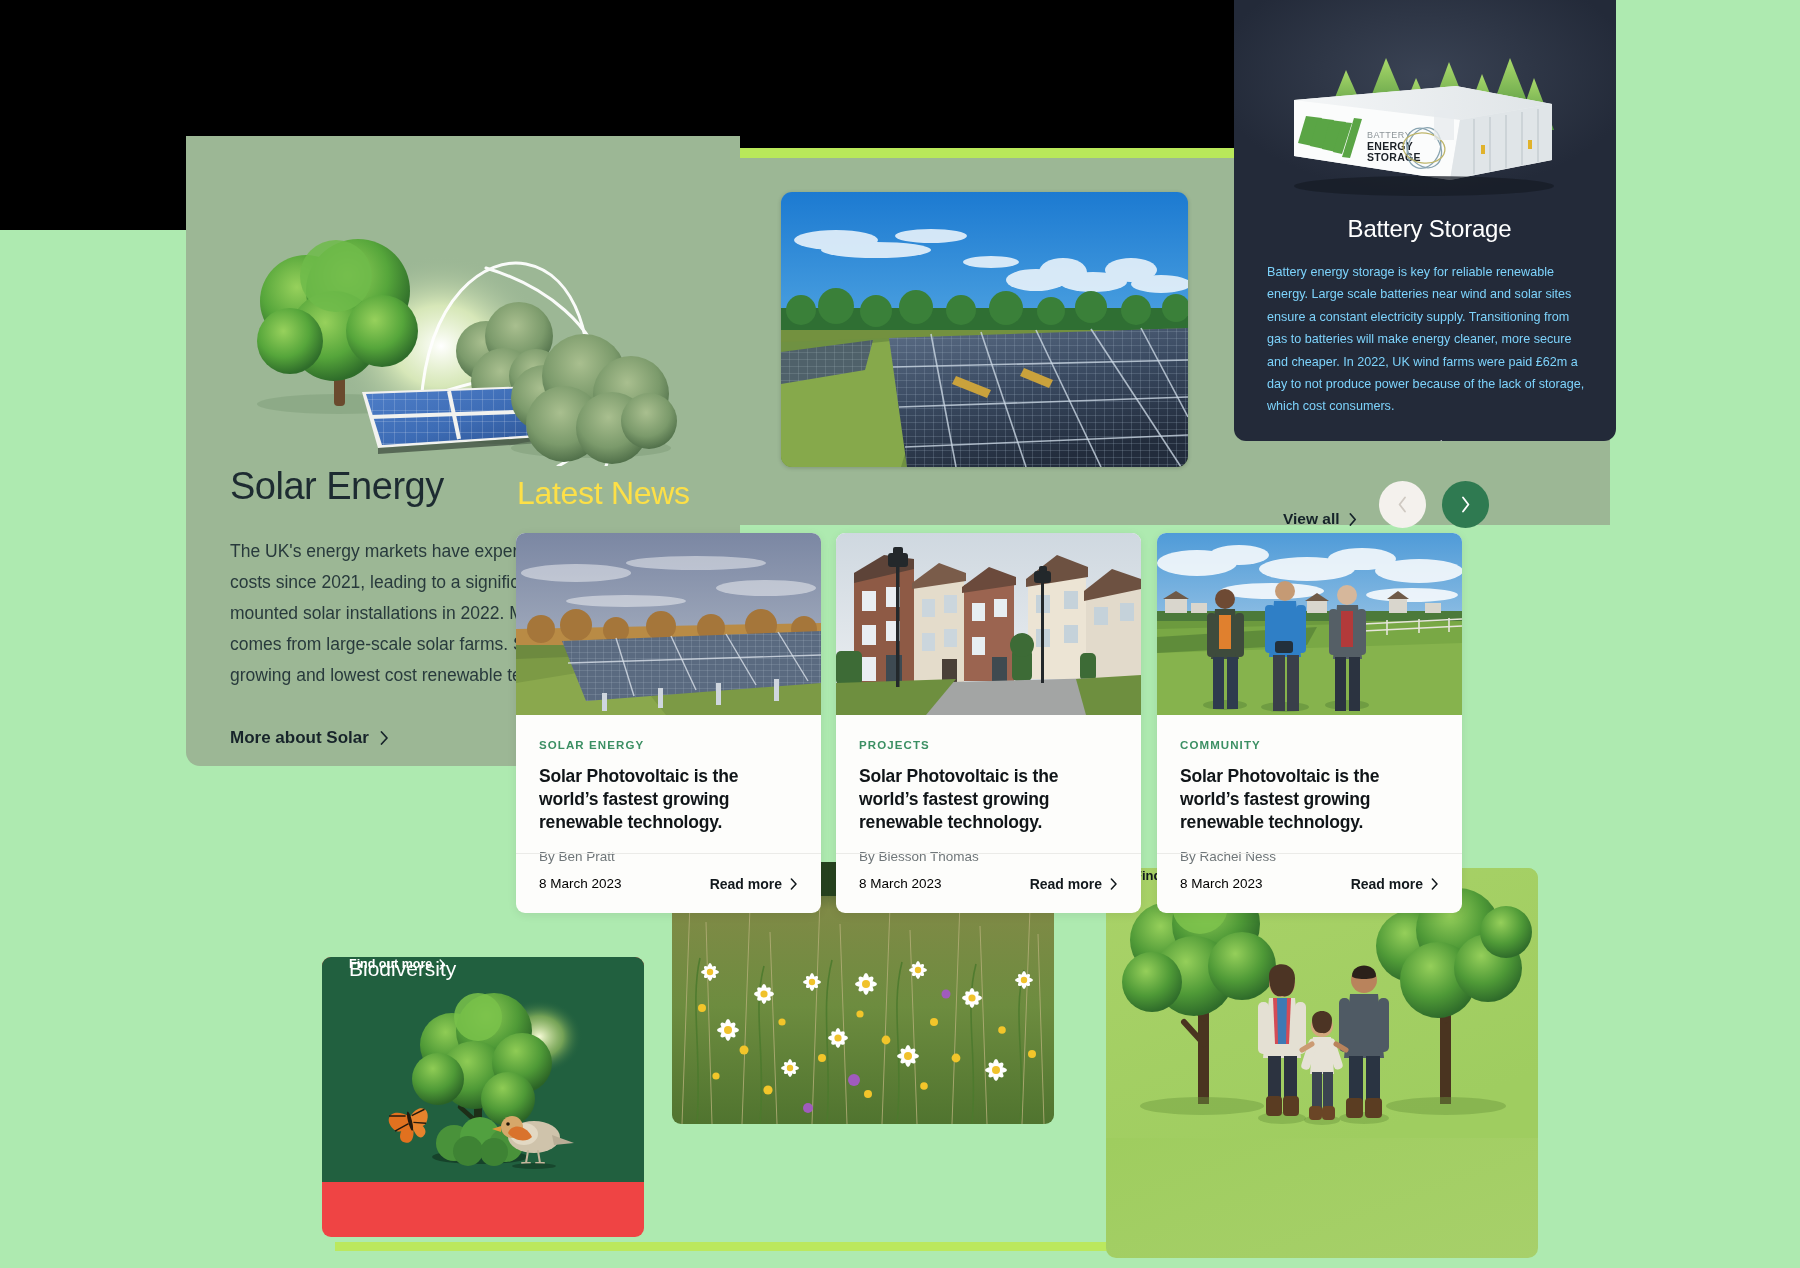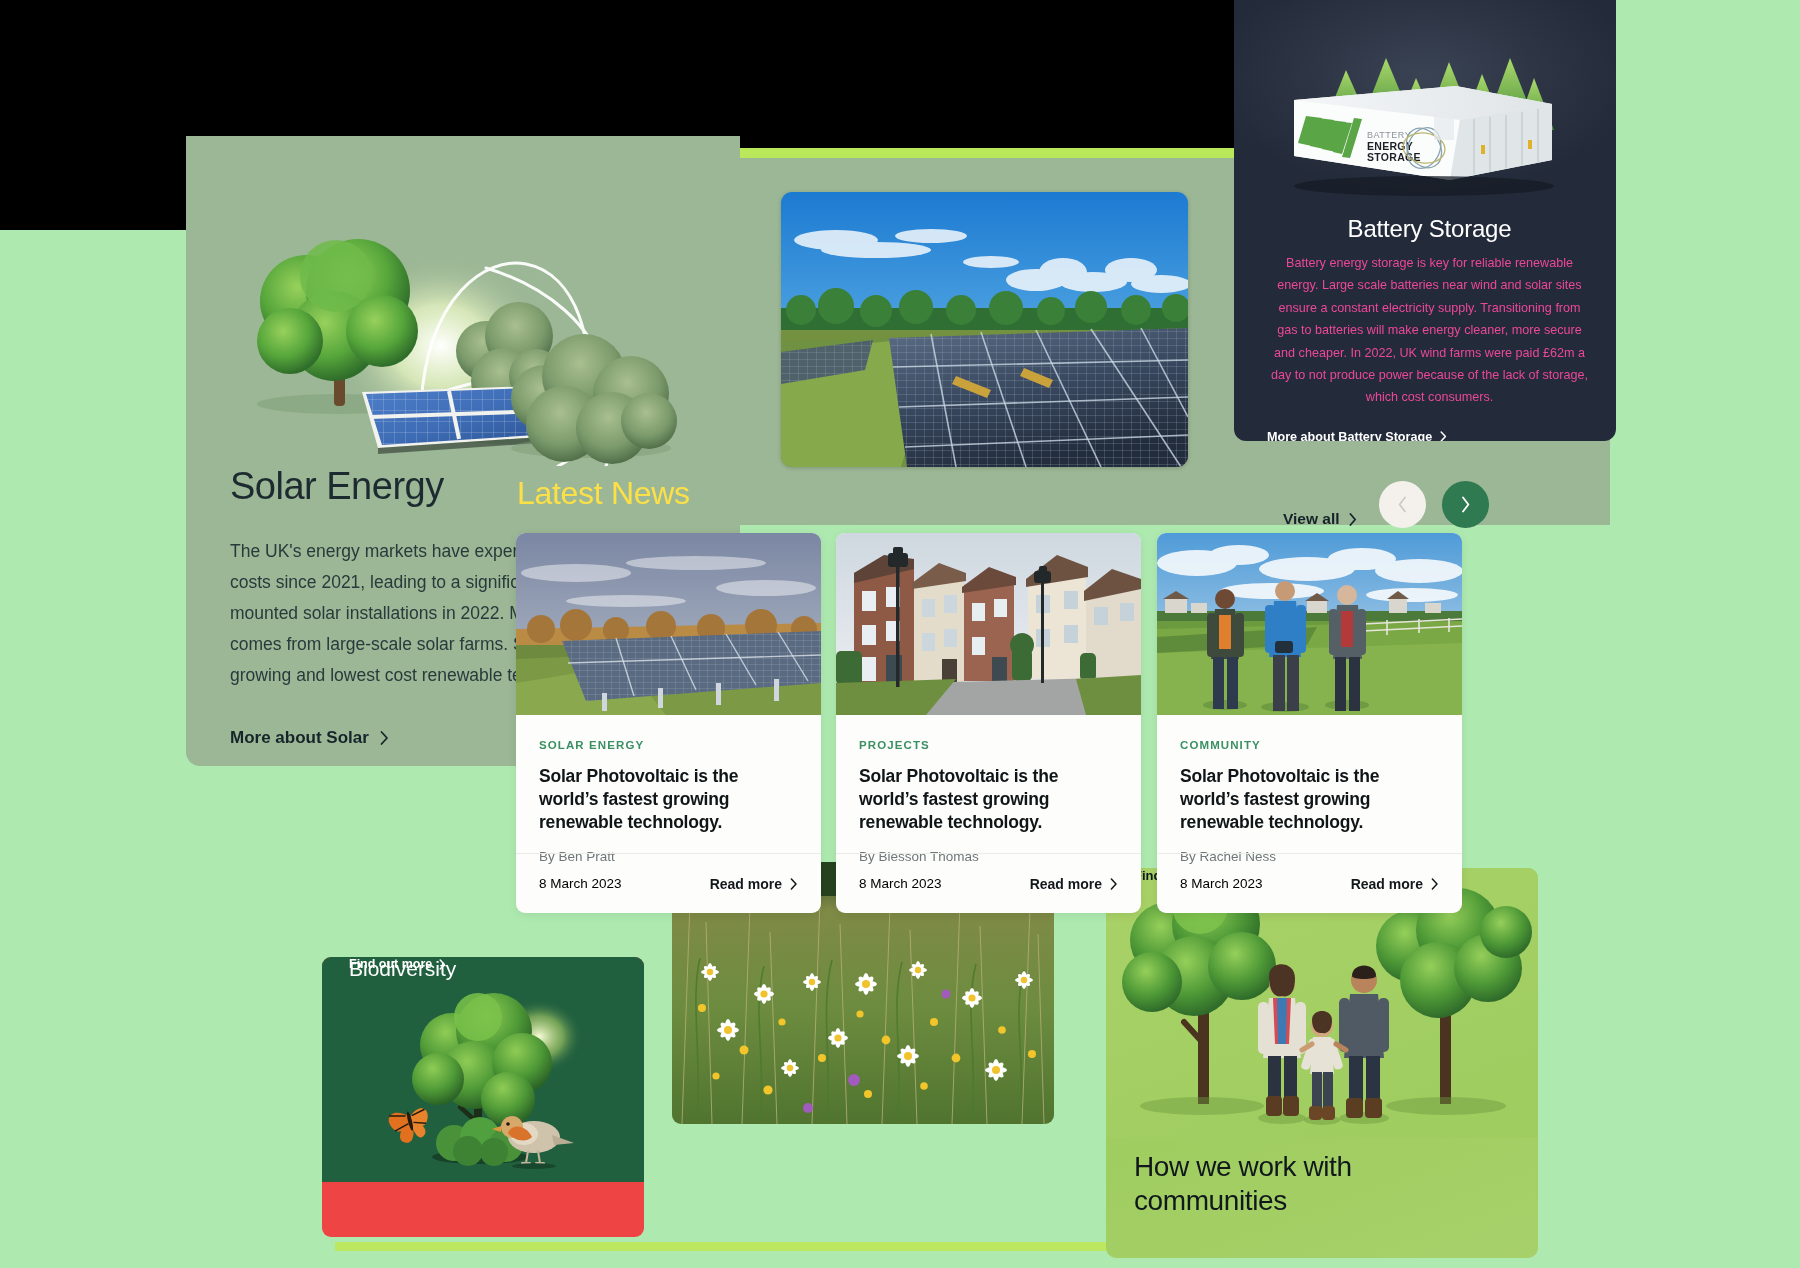--- a/index.html
+++ b/index.html
@@ -99,21 +99,21 @@
   .battery-art {
     position: absolute; left: 0; top: 10px; width: 382px; height: 215px;
     background: #232a39;
     overflow: hidden;
   }
   .battery-body { position: absolute; left: 33px; top: 225px; right: 24px; }
   .battery-title {
     font-size: 24px; color: #fff; font-weight: 400; letter-spacing: -.2px; text-align: center;
   }
   .battery-para {
-    margin-top: 9px; font-size: 12.6px; line-height: 1.78; color: #ec4899; text-align: center;
+    margin-top: 18px; font-size: 12.6px; line-height: 1.78; color: #7dd3fc;
   }
   .battery-link {
     margin-top: 21px; font-size: 12.6px; font-weight: 700; color: #fff;
     display: inline-flex; align-items: center; gap: 8px;
   }
 
   
   .viewall-row {
     position: absolute; left: 1283px; top: 481px;
     display: flex; align-items: flex-end; gap: 16px; z-index: 9;
@@ -1096,21 +1096,20 @@
           <rect x="243" y="188" width="14" height="46" fill="#2a3442"></rect>
           <rect x="260" y="188" width="14" height="46" fill="#2a3442"></rect>
           <rect x="240" y="230" width="17" height="20" rx="4" fill="#5b3d22"></rect>
           <rect x="259" y="230" width="17" height="20" rx="4" fill="#5b3d22"></rect>
 
           <path d="M196 182 L206 176" stroke="#cb9b73" stroke-width="5" stroke-linecap="round"></path>
           <path d="M230 176 L240 182" stroke="#b9835c" stroke-width="5" stroke-linecap="round"></path>
         </g>
       </svg>
     </div>
-    <div class="comm-title">How we work with communities</div>
     <a class="comm-link">
       <span>Find out more</span>
       <span class="chev">
         <svg width="7" height="11" viewBox="0 0 7 11">
             <path d="M1.2 1 L5.4 5.5 L1.2 10" fill="none" stroke="#12191d" stroke-width="1.5" stroke-linecap="round" stroke-linejoin="round"></path>
           </svg>
       </span>
     </a>
   </div>
 

